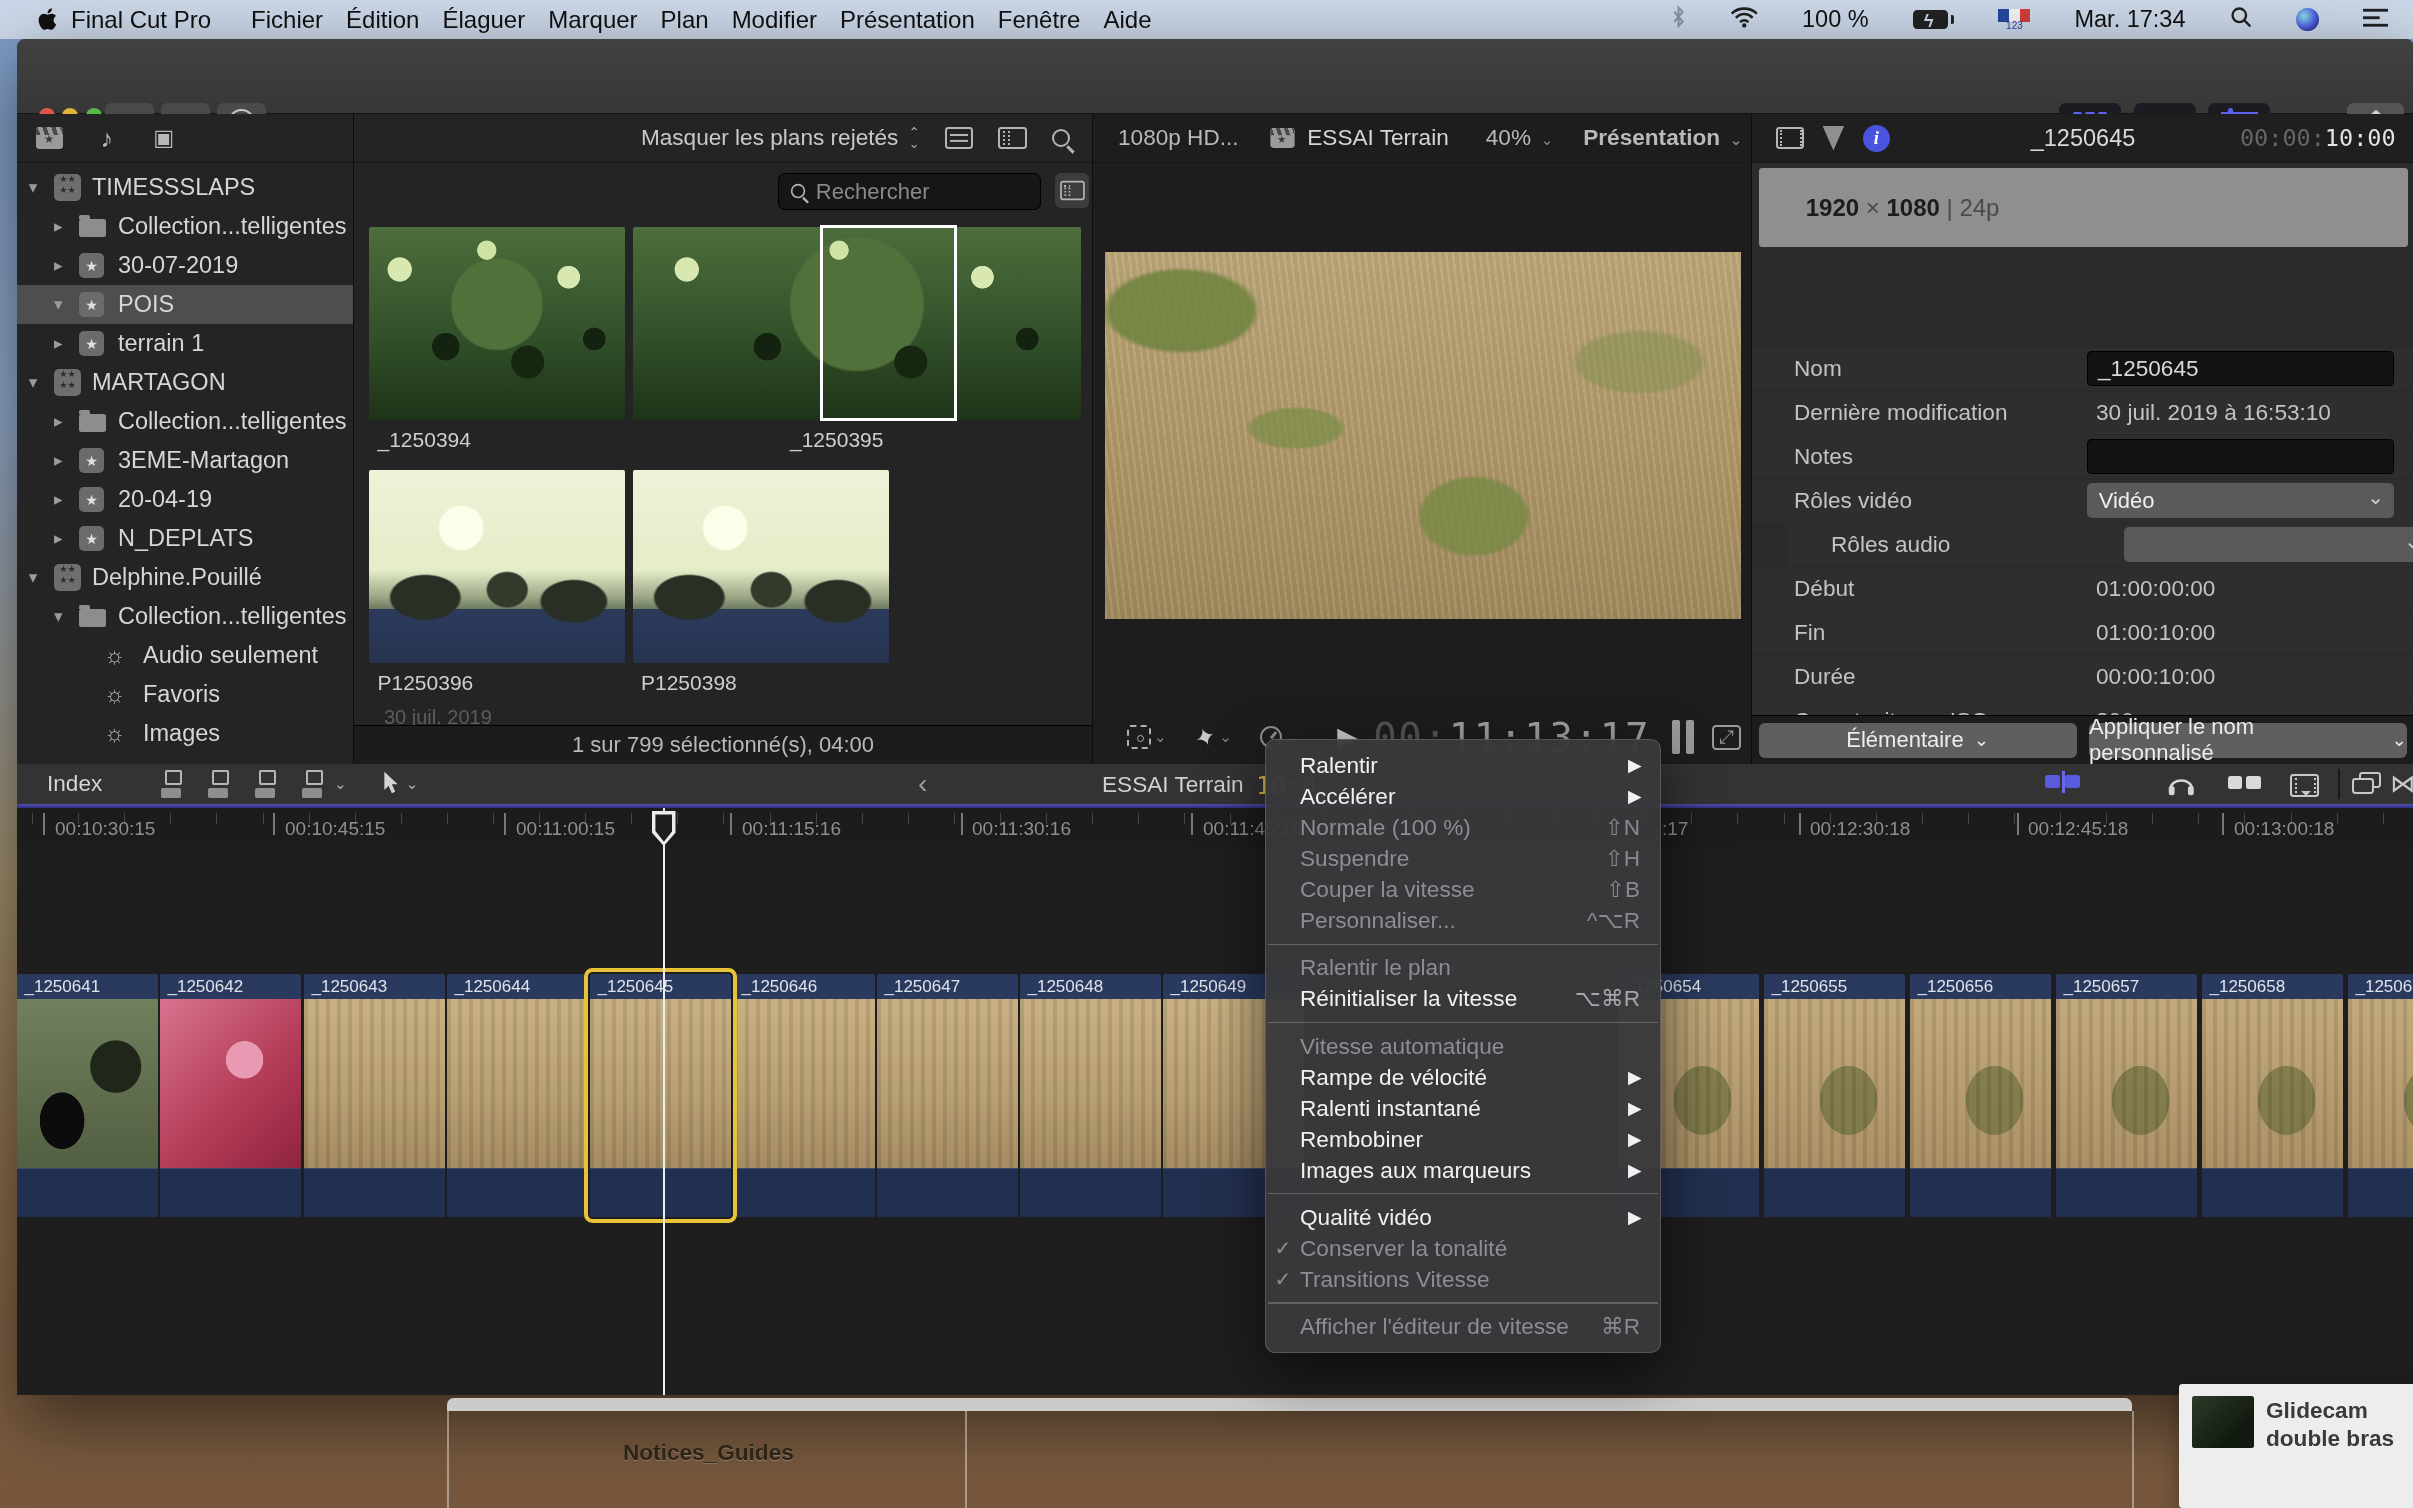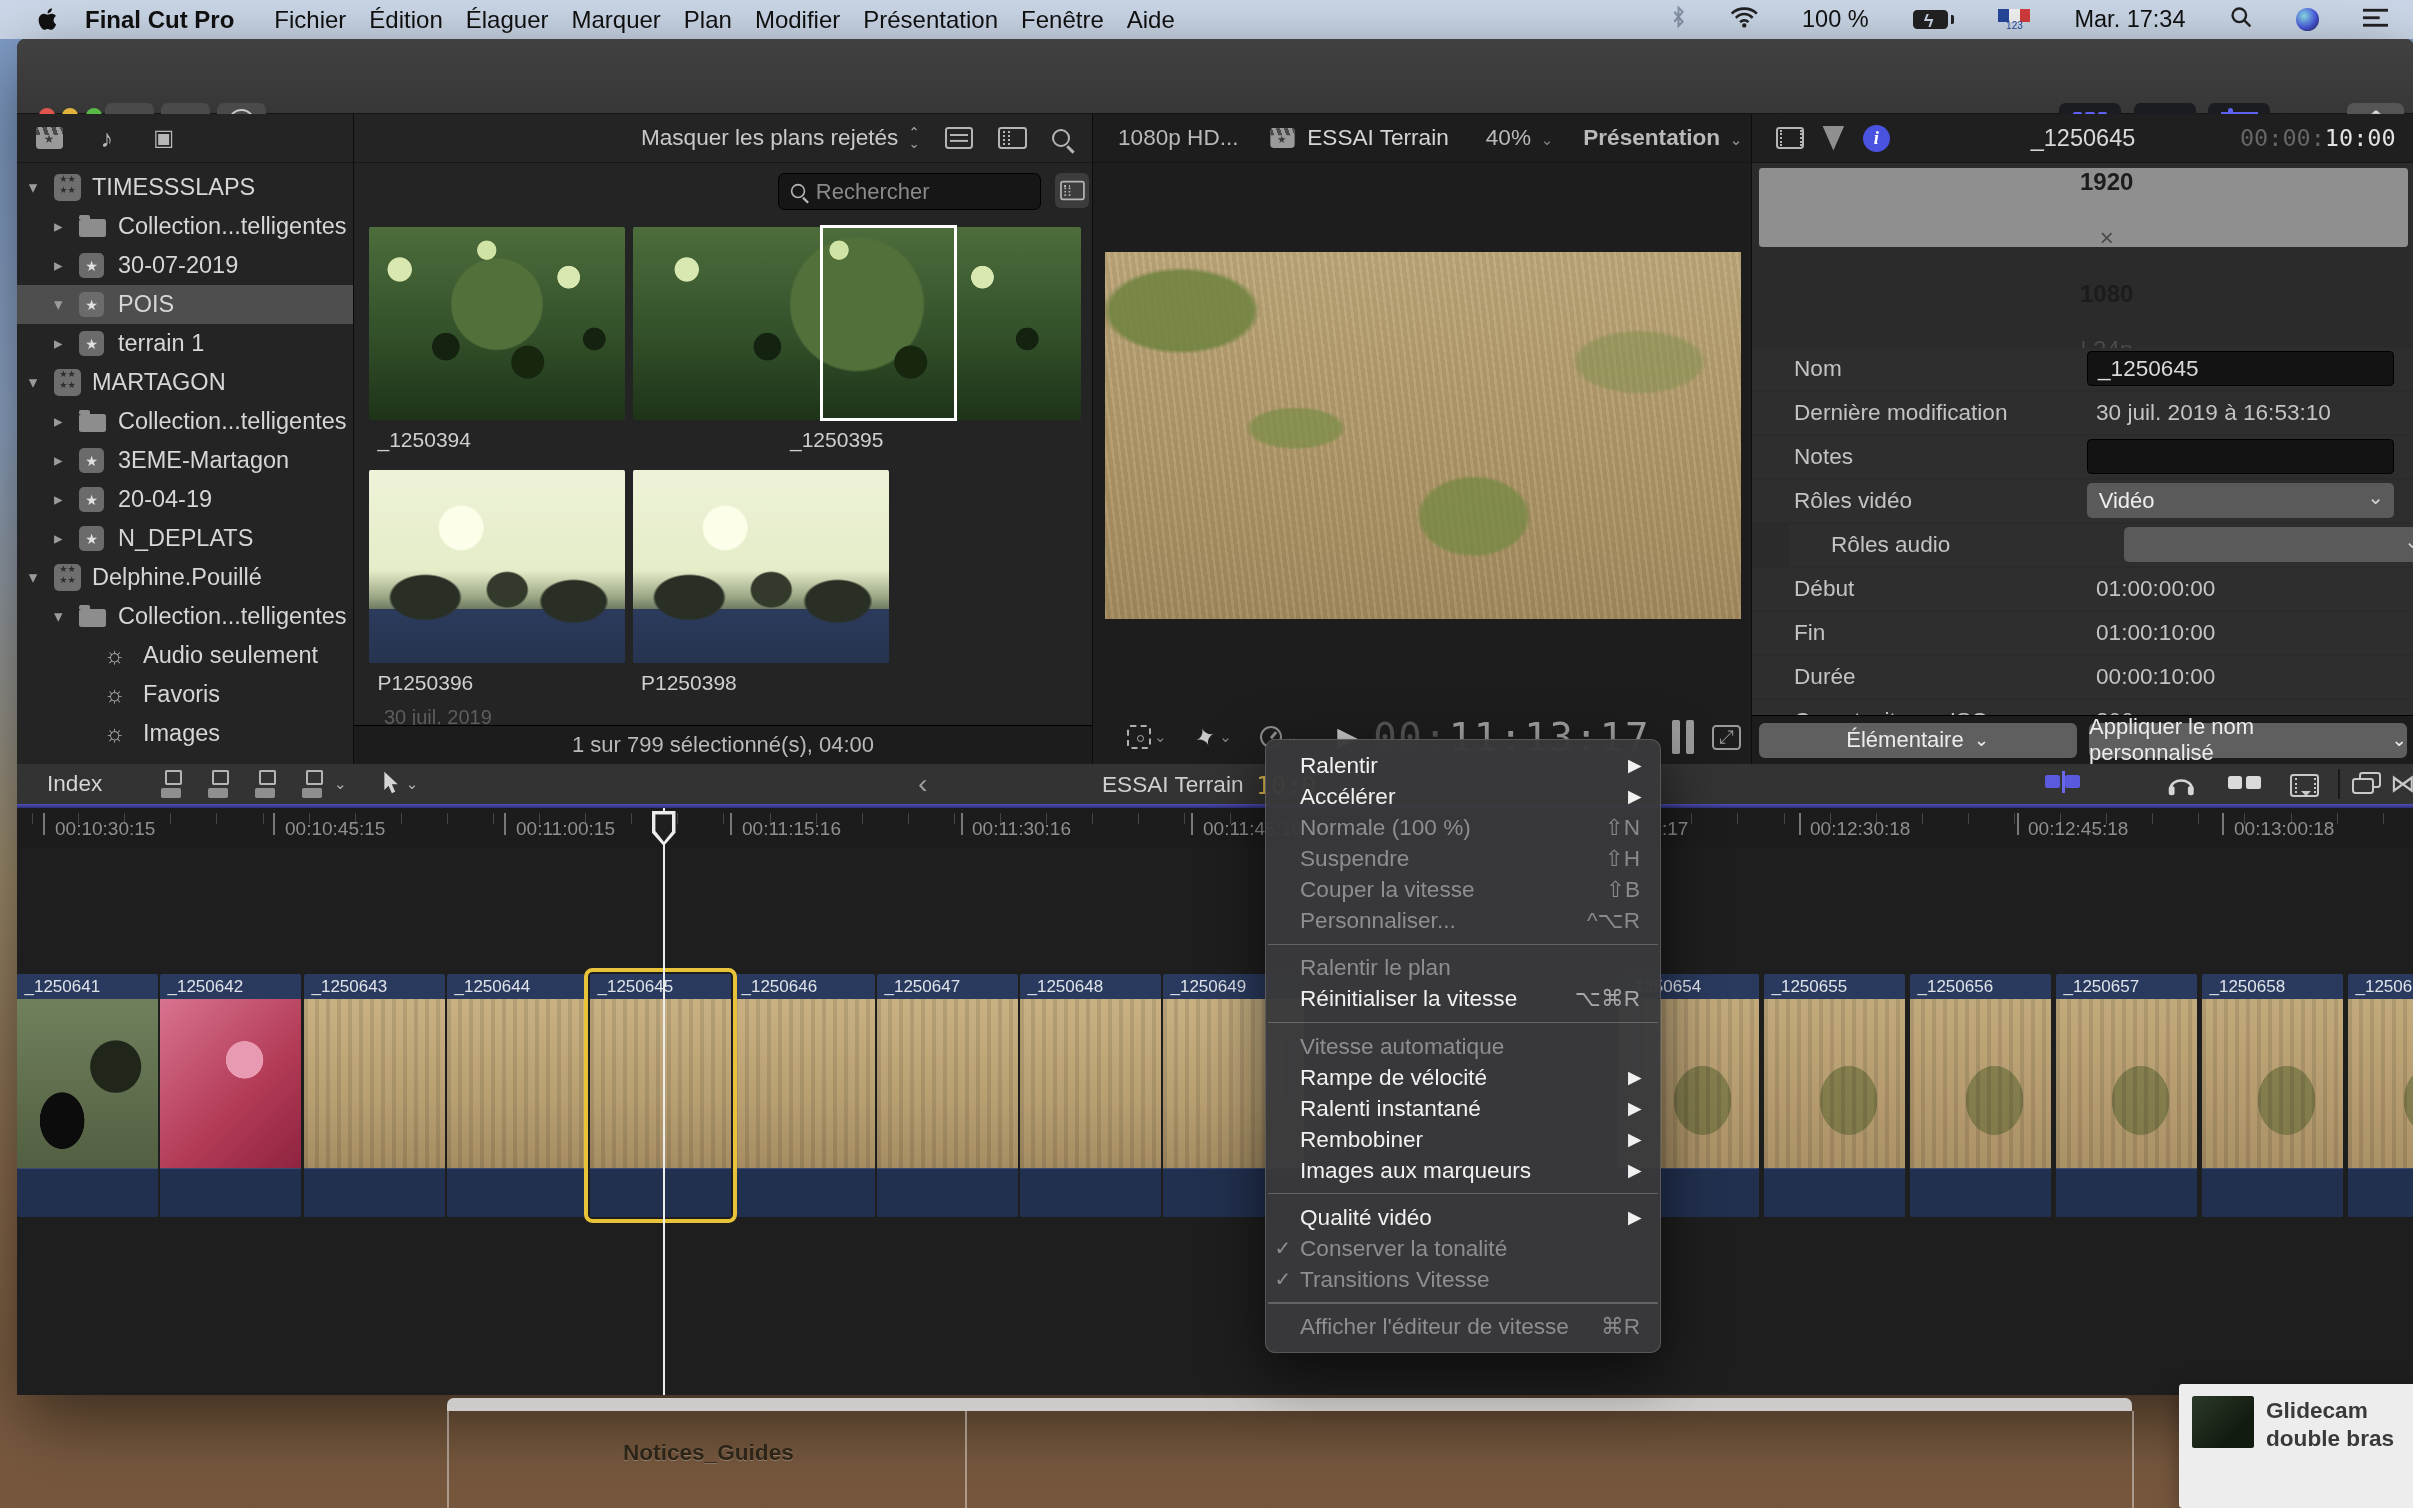--- a/index.html
+++ b/index.html
@@ -5,21 +5,21 @@
   * { margin:0; padding:0; box-sizing:border-box; }
   html,body { width:2413px; height:1508px; overflow:hidden; font-family:"Liberation Sans","DejaVu Sans",sans-serif; }
   #screen { position:absolute; inset:0; width:2413px; height:1508px;
     background:linear-gradient(180deg,#7d9cc8 0%,#93aacb 28%,#a2906e 58%,#8a6b4c 78%,#76573d 100%); }
   .abs { position:absolute; }
 
   
   #menubar { position:absolute; left:0; top:0; width:2413px; height:39px; background:#ccd8e9;
     display:flex; align-items:center; color:#111; font-size:24px; }
   #menubar .apple { margin-left:32px; width:34px; display:flex; justify-content:center; }
-  #menubar .appname { font-weight:bold; margin-left:19px; }
+  #menubar .appname { font-weight:normal; margin-left:5px; }
   #menubar .menus { display:flex; gap:23px; margin-left:40px; }
   #menubar .mstatus { margin-left:auto; display:flex; align-items:center; gap:44px; margin-right:25px; }
   .flagfr { width:32px; height:22px; display:flex; flex-direction:column; align-items:center; }
   .flagfr .bands { width:32px; height:18.4px; display:flex; }
   .flagfr .bands i { flex:1; }
   .flagfr .b1{background:#26489c;} .flagfr .b2{background:#f4f4f4;} .flagfr .b3{background:#d33c3c;}
   .flagfr .cap { font-size:10px; color:#26489c; line-height:8.4px; }
   .batt { display:flex; align-items:center; gap:3.4px; }
   .batt .shell { width:35px; height:18.4px; border:2.1px solid #222; border-radius:4.2px; background:#222; position:relative; }
   .batt .shell:before { content:"ϟ"; color:#ccd8e9; position:absolute; left:9.2px; top:-2.5px; font-size:18.4px; font-weight:bold;}
@@ -138,21 +138,21 @@
   
   #in-head { position:absolute; left:0; top:0; width:100%; height:49px; background:#1f1f1f; border-bottom:1.7px solid #141414;
      display:flex; align-items:center; color:#cfcfcf; }
   .ic-filmframe { width:28.5px; height:22.6px; border:2.1px solid #b5b5b5; border-radius:3.4px; position:relative; }
   .ic-filmframe:before { content:""; position:absolute; left:2.5px; top:1.7px; bottom:1.7px; width:18.4px; margin:auto;
      border-left:2.1px dotted #b5b5b5; border-right:2.1px dotted #b5b5b5; }
   .ic-flag { width:22px; height:25px; background:#8f8f8f; clip-path:polygon(0 0,100% 0,50% 100%); }
   .ic-info { width:27px; height:27px; border-radius:50%; background:#4a52e0; color:#fff; font-size:18.4px; font-style:italic; font-weight:bold;
      display:flex; align-items:center; justify-content:center; font-family:"Liberation Serif",serif; }
   #in-format { position:absolute; left:6.7px; top:54px; width:649px; height:79px; background:#8f8f8f; border-radius:3.4px;
-     display:flex; align-items:center; color:#1c1c1c; font-size:24px; padding-left:47px;flex-direction:column; }
+     display:flex; align-items:center; color:#1c1c1c; font-size:24px; padding-left:47px; }
   #in-format .sep { color:#4a4a4a; font-weight:normal; }
   .in-row { position:absolute; left:0; width:100%; height:42px; background:#2e2e2e; color:#c3c3c3; font-size:22.6px; }
   .in-row .lbl { position:absolute; left:42px; top:8.4px; }
   .in-row .val { position:absolute; left:344px; top:8.4px; }
   .in-input { position:absolute; left:335px; top:3.4px; width:307px; height:35px; background:#131313; border:1.3px solid #000; border-radius:4.2px;
      color:#d9d9d9; font-size:22.6px; padding:3.4px 0 0 10px; }
   .in-select { position:absolute; left:335px; top:3.4px; width:307px; height:35px; background:#5a5a5a; border-radius:5px;
      color:#efefef; font-size:22px; padding:4.2px 0 0 11.7px; }
   .in-select:after { content:"⌄"; position:absolute; right:10px; top:1.7px; color:#d5d5d5; font-size:20px; }
   #in-footer { position:absolute; left:0; bottom:0; width:100%; height:49px; background:#1c1c1c; border-top:1.7px solid #000; }

